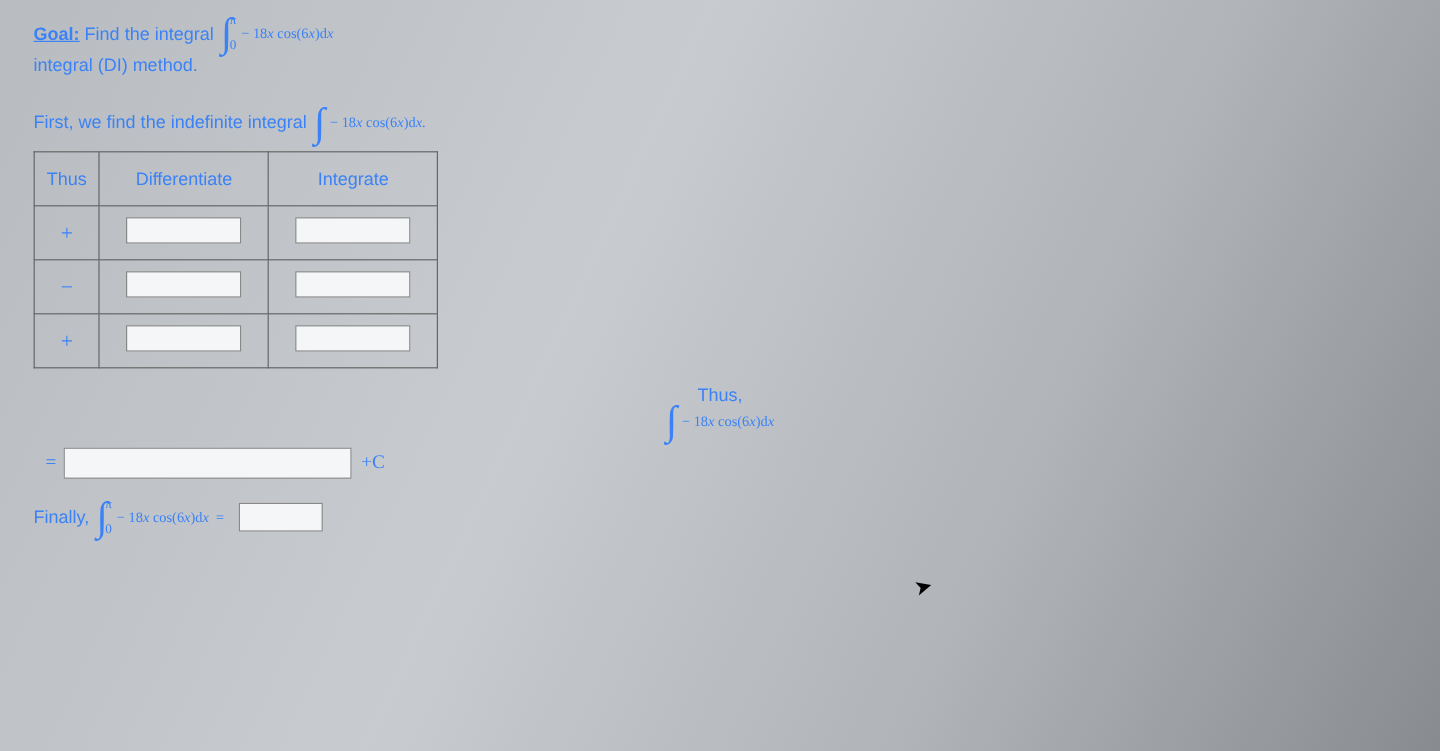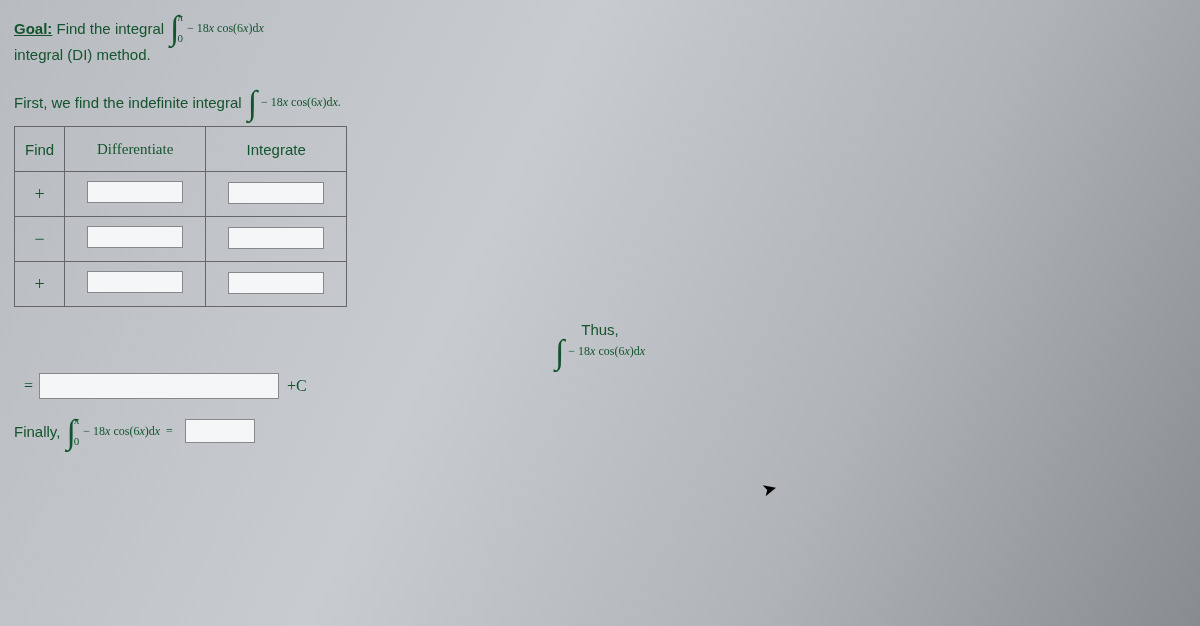--- a/index.html
+++ b/index.html
@@ -6,23 +6,23 @@
     margin: 0;
     padding: 0;
     font-family: Arial, Helvetica, sans-serif;
     background: linear-gradient(115deg, #b8bcc0 0%, #c8ccd0 40%, #b0b4b8 70%, #888c90 100%);
     width: 1200px;
     height: 626px;
     overflow: hidden;
     position: relative;
   }
   .page {
-    padding: 10px 14px;
+    padding: 10px 28px;
     font-size: 15px;
-    color: #14532d;
+    color: #3b82f6;
   }
   .line {
     display: flex;
     align-items: center;
     flex-wrap: wrap;
     margin: 4px 0;
   }
   .underline {
     text-decoration: underline;
     font-weight: bold;
@@ -68,21 +68,21 @@
   }
   table.di td {
     border: 1px solid #666;
     padding: 6px 10px;
     text-align: center;
     vertical-align: middle;
     font-size: 15px;
     height: 32px;
   }
   table.di td.sign-col { width: 28px; }
-  table.di td.diff-col { width: 120px; font-family: Liberation Serif, serif; }
+  table.di td.diff-col { width: 120px; }
   table.di td.int-col  { width: 120px; }
   .input-box {
     display: inline-block;
     background: #f4f6f8;
     border: 1px solid #888;
     height: 22px;
     box-sizing: border-box;
   }
   .ib-sm { width: 96px; }
   .ib-med { width: 240px; height: 26px; }
@@ -131,21 +131,21 @@
       <span class="expr">
         <span>− 18</span><span class="var">x</span><span> cos(6</span><span class="var">x</span><span>)d</span><span class="var">x</span><span>.</span>
       </span>
     </span>
   </div>
 
 
   <table class="di">
     <tbody>
         <tr>
-      <td class="sign-col">Find</td>
+      <td class="sign-col">Thus</td>
       <td class="diff-col">Differentiate</td>
       <td class="int-col">Integrate</td>
     </tr>
     <tr>
       <td class="sign-col"><span class="sign">+</span></td>
       <td class="diff-col"><span class="input-box ib-sm"></span></td>
       <td class="int-col"><span class="input-box ib-sm"></span></td>
     </tr>
     <tr>
       <td class="sign-col"><span class="sign">−</span></td>

